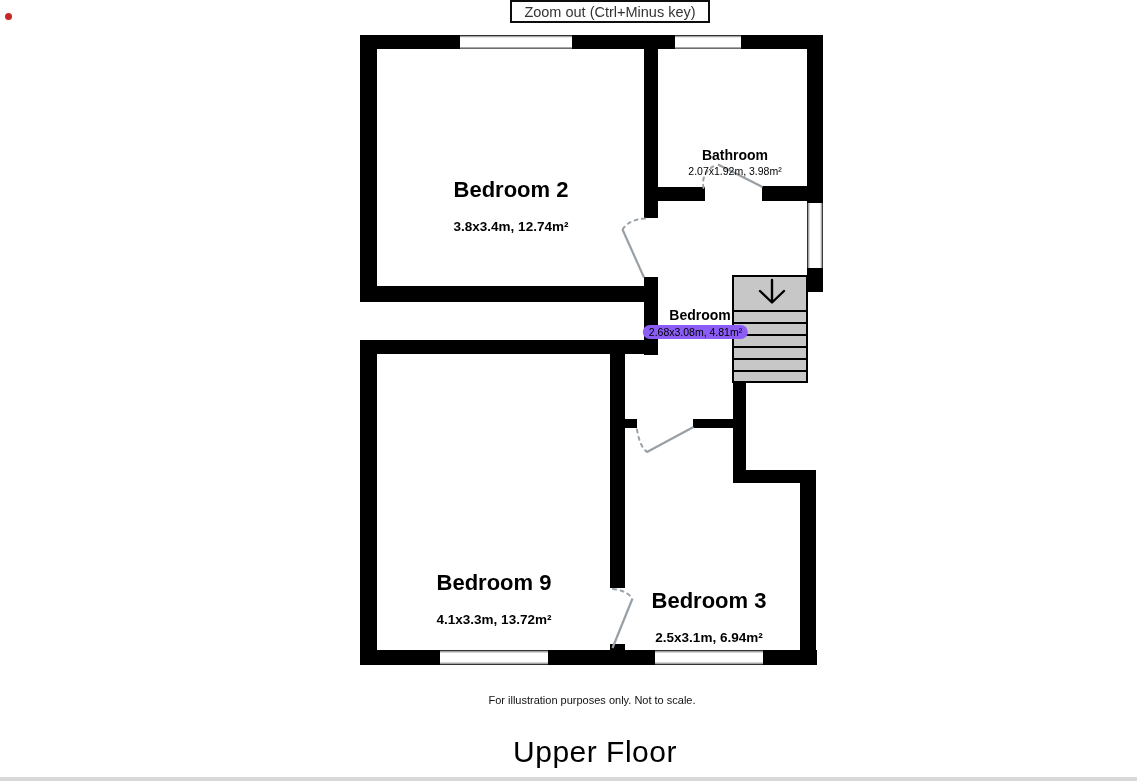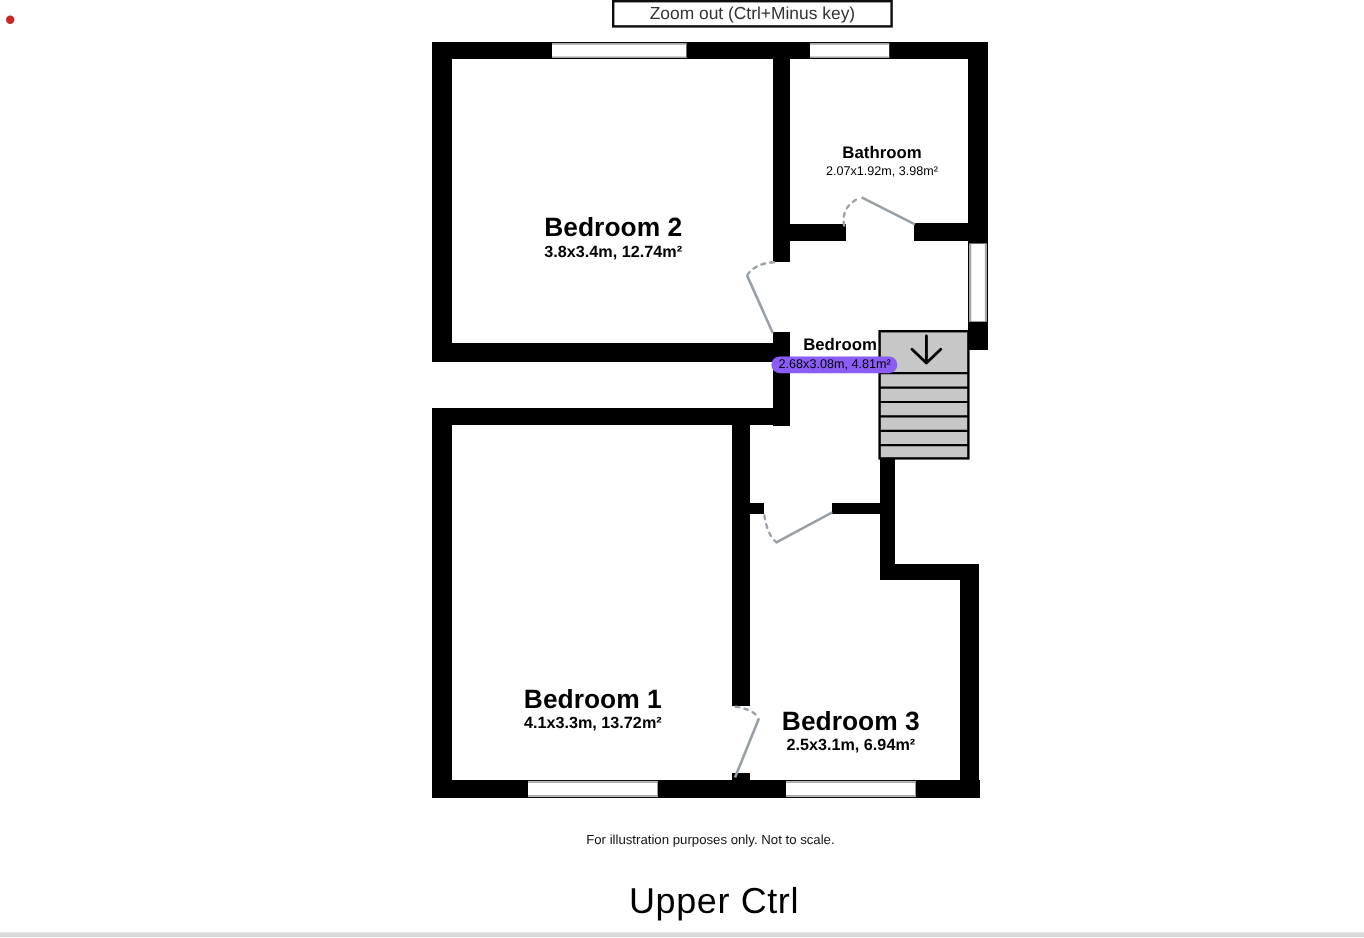--- a/index.html
+++ b/index.html
@@ -4,36 +4,36 @@
 <style>
   html,body { margin:0; padding:0; }
   body {
     width:1137px; height:782px; position:relative; overflow:hidden;
     background:#ffffff;
     font-family:"Liberation Sans", sans-serif;
   }
   svg.plan { position:absolute; left:0; top:0; }
 
   .tooltip {
-    position:absolute; left:510px; top:0; width:234px; height:23px;
+    position:absolute; left:510px; top:0; width:200px; height:23px;
     box-sizing:border-box; border:2px solid #0d0d0d; background:#fff;
     display:flex; align-items:center; justify-content:center;
     font-size:14.5px; color:#333; white-space:nowrap;
   }
   .cursor-dot {
     position:absolute; left:5px; top:13px; width:7px; height:7px;
     border-radius:50%; background:#c62828;
   }
   .room-label {
     position:absolute; transform:translateX(-50%); text-align:center;
     color:#000; white-space:nowrap; line-height:1.15;
   }
   .room-name.lg { font-size:22px; font-weight:bold; }
-  .room-dims.lg { font-size:13.5px; font-weight:bold; margin-top:0; }
-  .room-name.sm { font-size:14px; font-weight:bold; }
+  .room-dims.lg { font-size:13.5px; font-weight:bold; margin-top:17px; }
+  .room-name.sm { font-size:14px; font-weight:bold;margin-top:28px; }
   .room-dims.sm { font-size:10.5px; font-weight:normal; margin-top:2px; }
   .pill { background:#8b5cf6; border-radius:9px; padding:1px 6px; display:inline-block; margin-left:-9px; }
   .disclaimer {
     position:absolute; left:592px; top:694px; transform:translateX(-50%);
     font-size:11px; color:#111; white-space:nowrap;
   }
   .floor-title {
     position:absolute; left:595px; top:735px; transform:translateX(-50%);
     font-size:30px; color:#000; white-space:nowrap; letter-spacing:0.5px;
   }
@@ -139,26 +139,26 @@
   <div class="room-name sm">Bathroom</div>
   <div class="room-dims sm">2.07x1.92m, 3.98m²</div>
 </div>
 
 <div class="room-label" style="left:700px; top:279px;">
   <div class="room-name sm">Bedroom</div>
   <div class="room-dims sm"><span class="pill">2.68x3.08m, 4.81m²</span></div>
 </div>
 
 <div class="room-label" style="left:494px; top:570px;">
-  <div class="room-name lg">Bedroom 1</div>
+  <div class="room-name lg">Bedroom 9</div>
   <div class="room-dims lg">4.1x3.3m, 13.72m²</div>
 </div>
 
 <div class="room-label" style="left:709px; top:588px;">
   <div class="room-name lg">Bedroom 3</div>
   <div class="room-dims lg">2.5x3.1m, 6.94m²</div>
 </div>
 
 <div class="disclaimer">For illustration purposes only. Not to scale.</div>
 
-<div class="floor-title">Upper Ctrl</div>
+<div class="floor-title">Upper Floor</div>
 
 <div class="bottom-edge"></div>
 
 </body></html>

